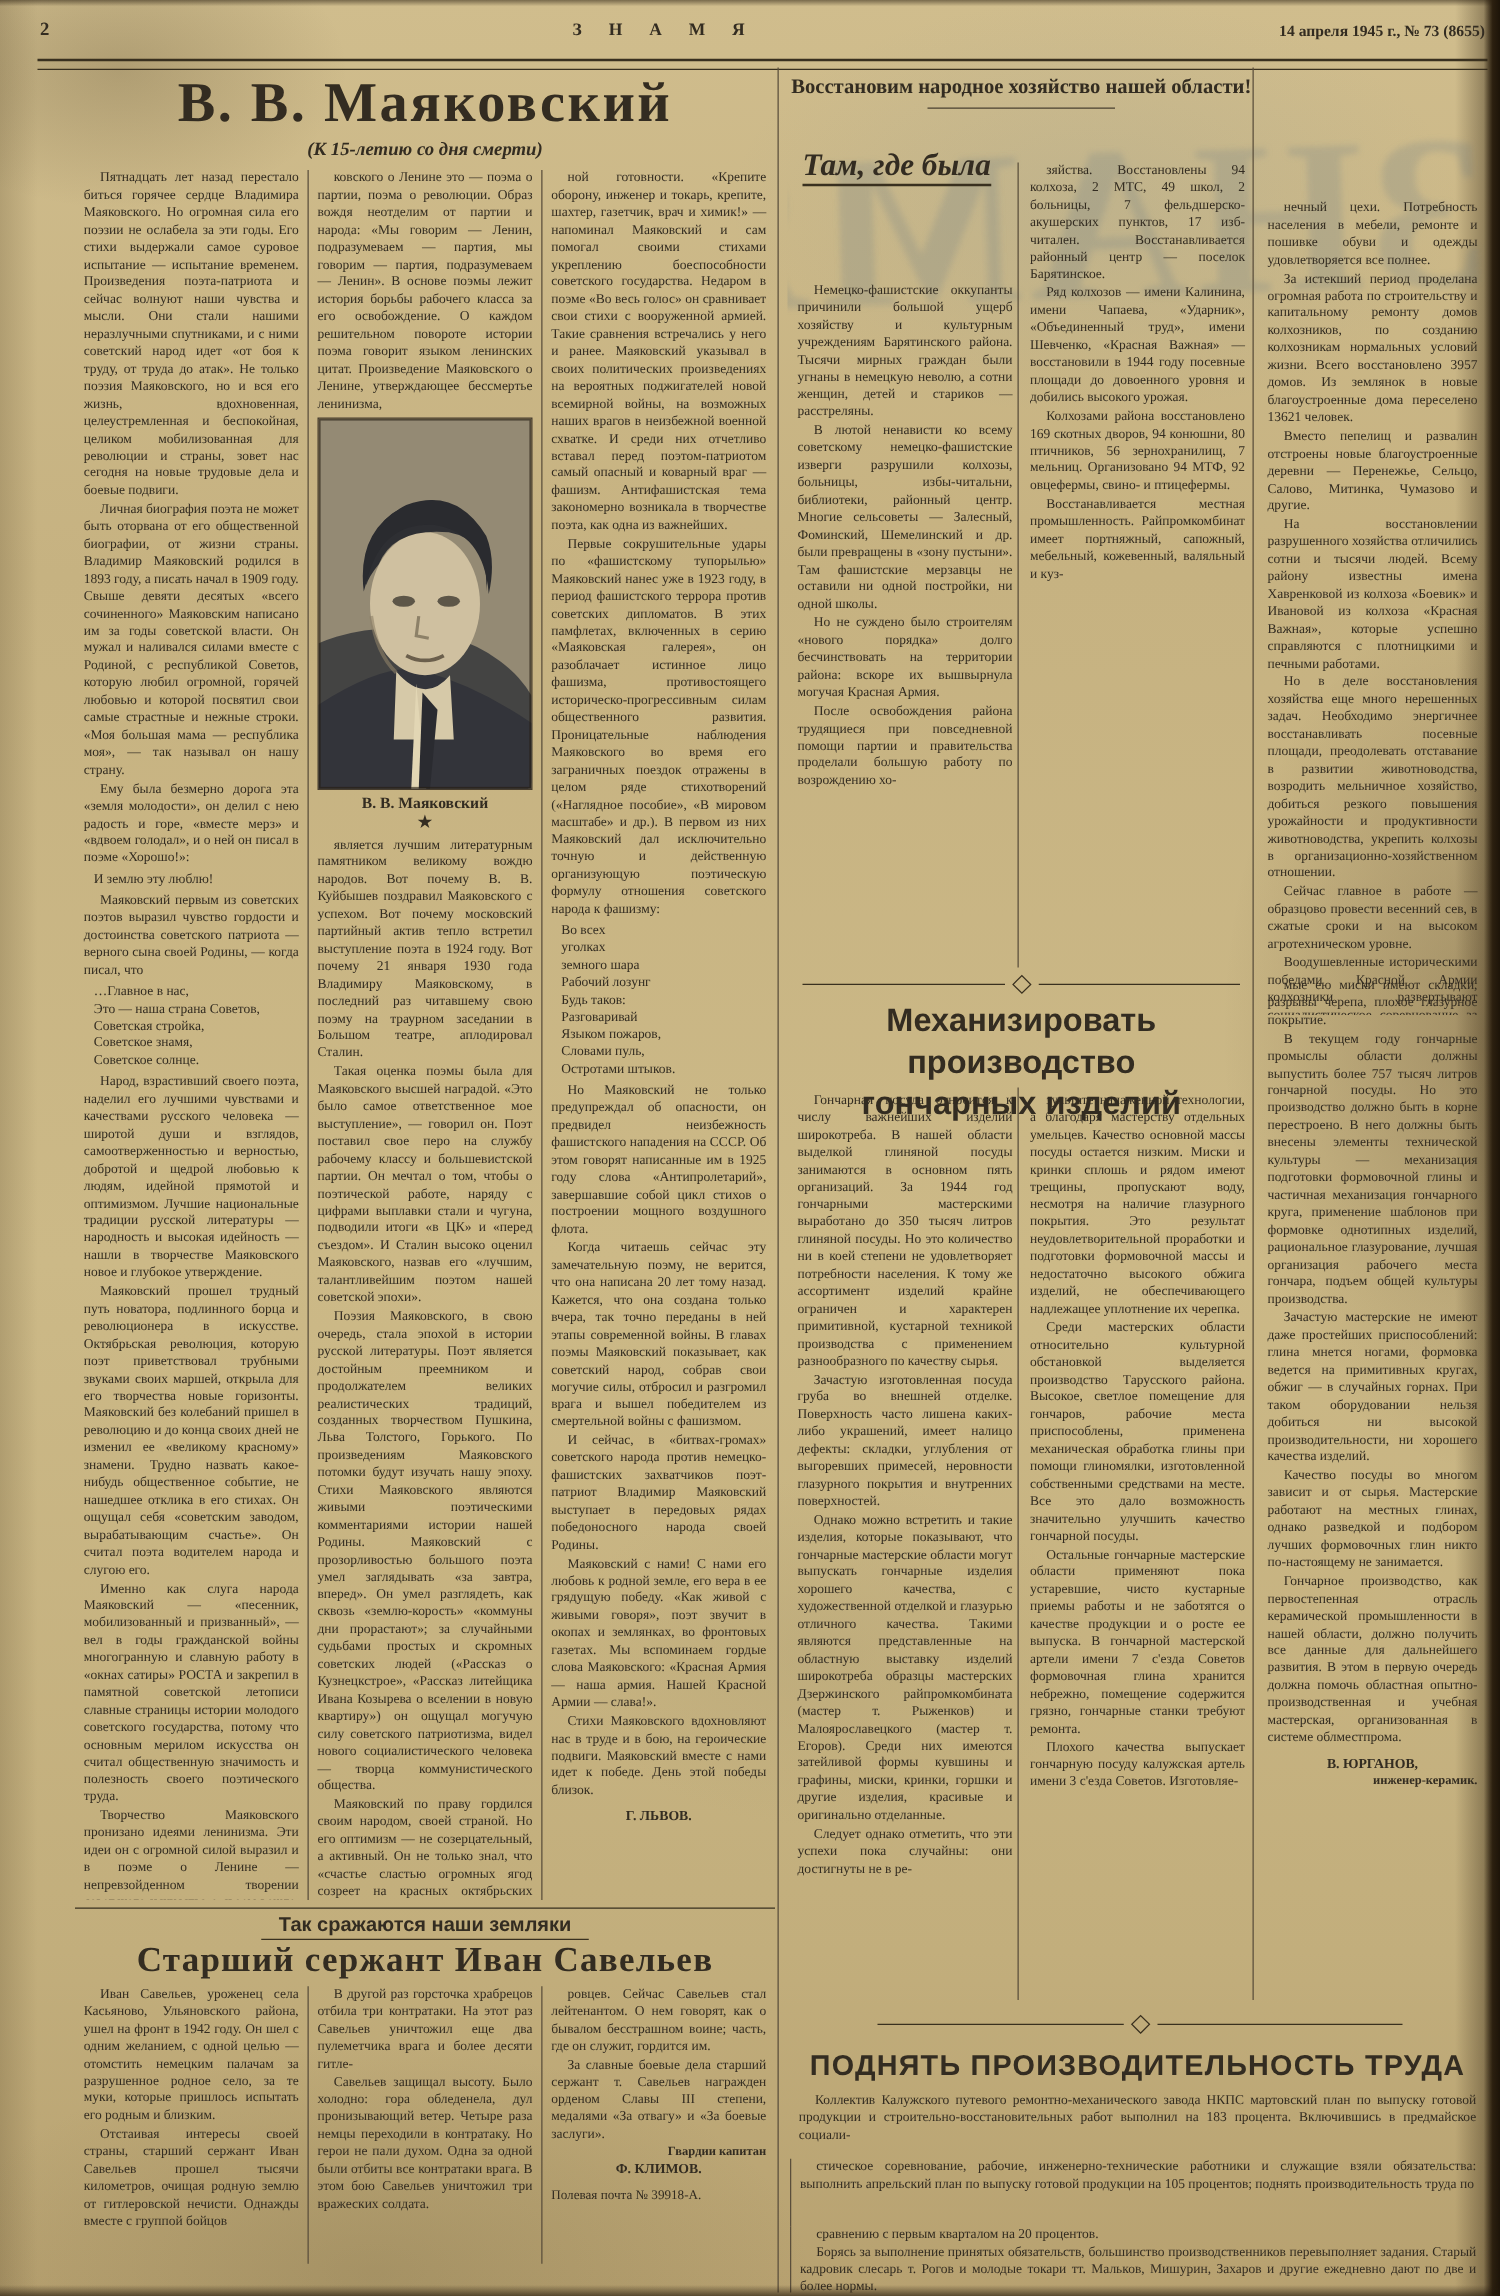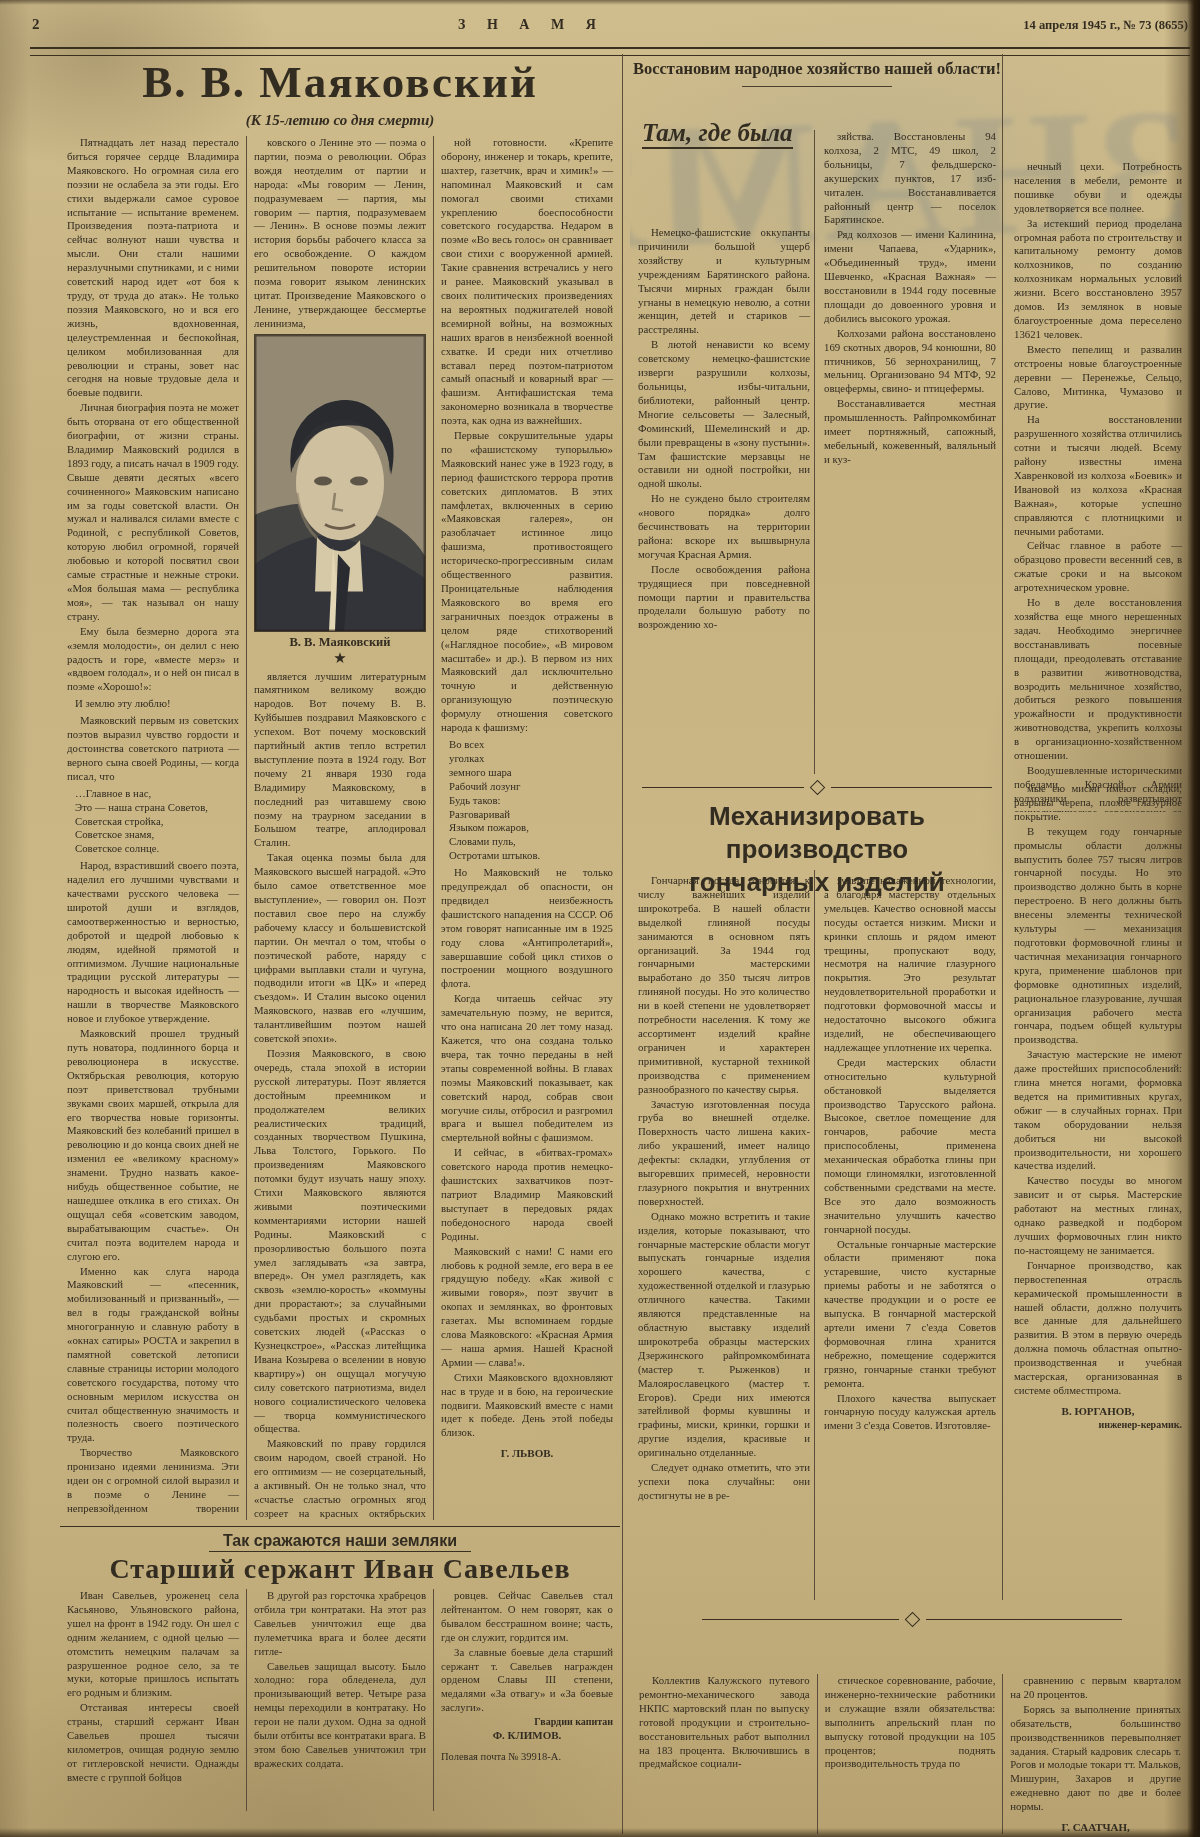--- a/index.html
+++ b/index.html
@@ -75,21 +75,21 @@
   #div1{top:728px;left:10px;width:350px;}
   #mech-headline{position:absolute;top:746px;left:0;width:370px;text-align:center;
     font-family:"Liberation Sans",sans-serif;font-weight:bold;font-size:26px;line-height:33px;}
   #gon-colD{top:820px;left:0;width:172px;height:726px;padding:0 6px;}
   #gon-colE{top:820px;left:186px;width:172px;height:726px;padding:0 6px;}
   #gon-colF{top:728px;left:376px;width:168px;height:818px;padding:0 6px;}
 
   #div2{top:1560px;left:70px;width:420px;}
   #pod-headline{position:absolute;top:1584px;left:0;width:556px;text-align:center;
     font-family:"Liberation Sans",sans-serif;font-weight:bold;font-size:23px;letter-spacing:1px;line-height:28px;}
-  #pod-cols{position:absolute;top:1620px;left:0;width:556px;height:160px;}
+  #pod-cols{position:absolute;top:1620px;left:0;width:556px;height:160px;flex-direction:column;}
 
   
   #sav{top:1526px;left:60px;width:560px;height:306px;border-top:1.5px solid #39301f;}
   #sav .kicker{text-align:center;font-family:"Liberation Sans",sans-serif;font-weight:bold;font-size:16px;margin-top:5px;}
   #sav .kicker span{border-bottom:1.5px solid #39301f;padding:0 14px 2px 14px;}
   #sav h2{margin:3px 0 4px 0;text-align:center;font-size:28px;line-height:32px;font-weight:bold;letter-spacing:1px;}
   #sav .cols{height:222px;}
 
   
   #edge-r{top:0;right:0;width:13px;height:1837px;background:linear-gradient(90deg,rgba(43,31,15,0),#2b1f0f 55%,#1d1409);}
@@ -212,22 +212,22 @@
         <p class="para">Ряд колхозов — имени Калинина, имени Чапаева, «Ударник», «Объединенный труд», имени Шевченко, «Красная Важная» — восстановили в 1944 году посевные площади до довоенного уровня и добились высокого урожая.</p>
         <p class="para">Колхозами района восстановлено 169 скотных дворов, 94 конюшни, 80 птичников, 56 зернохранилищ, 7 мельниц. Организовано 94 МТФ, 92 овцефермы, свино- и птицефермы.</p>
         <p class="para">Восстанавливается местная промышленность. Райпромкомбинат имеет портняжный, сапожный, мебельный, кожевенный, валяльный и куз-</p>
       </div>
     <div id="zona-colC" class="rcol">
       <div>
           <p class="para">нечный цехи. Потребность населения в мебели, ремонте и пошивке обуви и одежды удовлетворяется все полнее.</p>
           <p class="para">За истекший период проделана огромная работа по строительству и капитальному ремонту домов колхозников, по созданию колхозникам нормальных условий жизни. Всего восстановлено 3957 домов. Из землянок в новые благоустроенные дома переселено 13621 человек.</p>
           <p class="para">Вместо пепелищ и развалин отстроены новые благоустроенные деревни — Перенежье, Сельцо, Салово, Митинка, Чумазово и другие.</p>
           <p class="para">На восстановлении разрушенного хозяйства отличились сотни и тысячи людей. Всему району известны имена Хавренковой из колхоза «Боевик» и Ивановой из колхоза «Красная Важная», которые успешно справляются с плотницкими и печными работами.</p>
+          <p class="para">Но в деле восстановления хозяйства еще много нерешенных задач. Необходимо энергичнее восстанавливать посевные площади, преодолевать отставание в развитии животноводства, возродить мельничное хозяйство, добиться резкого повышения урожайности и продуктивности животноводства, укрепить колхозы в организационно-хозяйственном отношении.</p>
           <p class="para">Сейчас главное в работе — образцово провести весенний сев, в сжатые сроки и на высоком агротехническом уровне.</p>
-          <p class="para">Но в деле восстановления хозяйства еще много нерешенных задач. Необходимо энергичнее восстанавливать посевные площади, преодолевать отставание в развитии животноводства, возродить мельничное хозяйство, добиться резкого повышения урожайности и продуктивности животноводства, укрепить колхозы в организационно-хозяйственном отношении.</p>
           <p class="para">Воодушевленные историческими победами Красной Армии колхозники развертывают социалистическое соревнование за высокий урожай, урожай победы.</p>
         </div>
 
     </div>
 
     <div class="abs rule-v vr-a"></div>
     <div class="abs rule-v vr-b"></div>
     <div class="abs rule-v vr-c"></div>
 
     <div id="div1" class="diamond-div">
@@ -264,20 +264,21 @@
       <div class="sig">В. ЮРГАНОВ,</div>
       <div class="sig-role">инженер-керамик.</div>
     </div>
 
     <div id="div2" class="diamond-div">
       <div class="ln"></div>
         <div class="dm"></div>
         <div class="ln"></div>
     </div>
 
+    <div id="pod-headline">ПОДНЯТЬ ПРОИЗВОДИТЕЛЬНОСТЬ ТРУДА</div>
 
     <div id="pod-cols" class="cols">
       <div class="col">
           <p class="para">Коллектив Калужского путевого ремонтно-механического завода НКПС мартовский план по выпуску готовой продукции и строительно-восстановительных работ выполнил на 183 процента. Включившись в предмайское социали-</p>
         </div>
       <div class="col">
           <p class="para">стическое соревнование, рабочие, инженерно-технические работники и служащие взяли обязательства: выполнить апрельский план по выпуску готовой продукции на 105 процентов; поднять производительность труда по</p>
         </div>
       <div class="col">
         <div>

